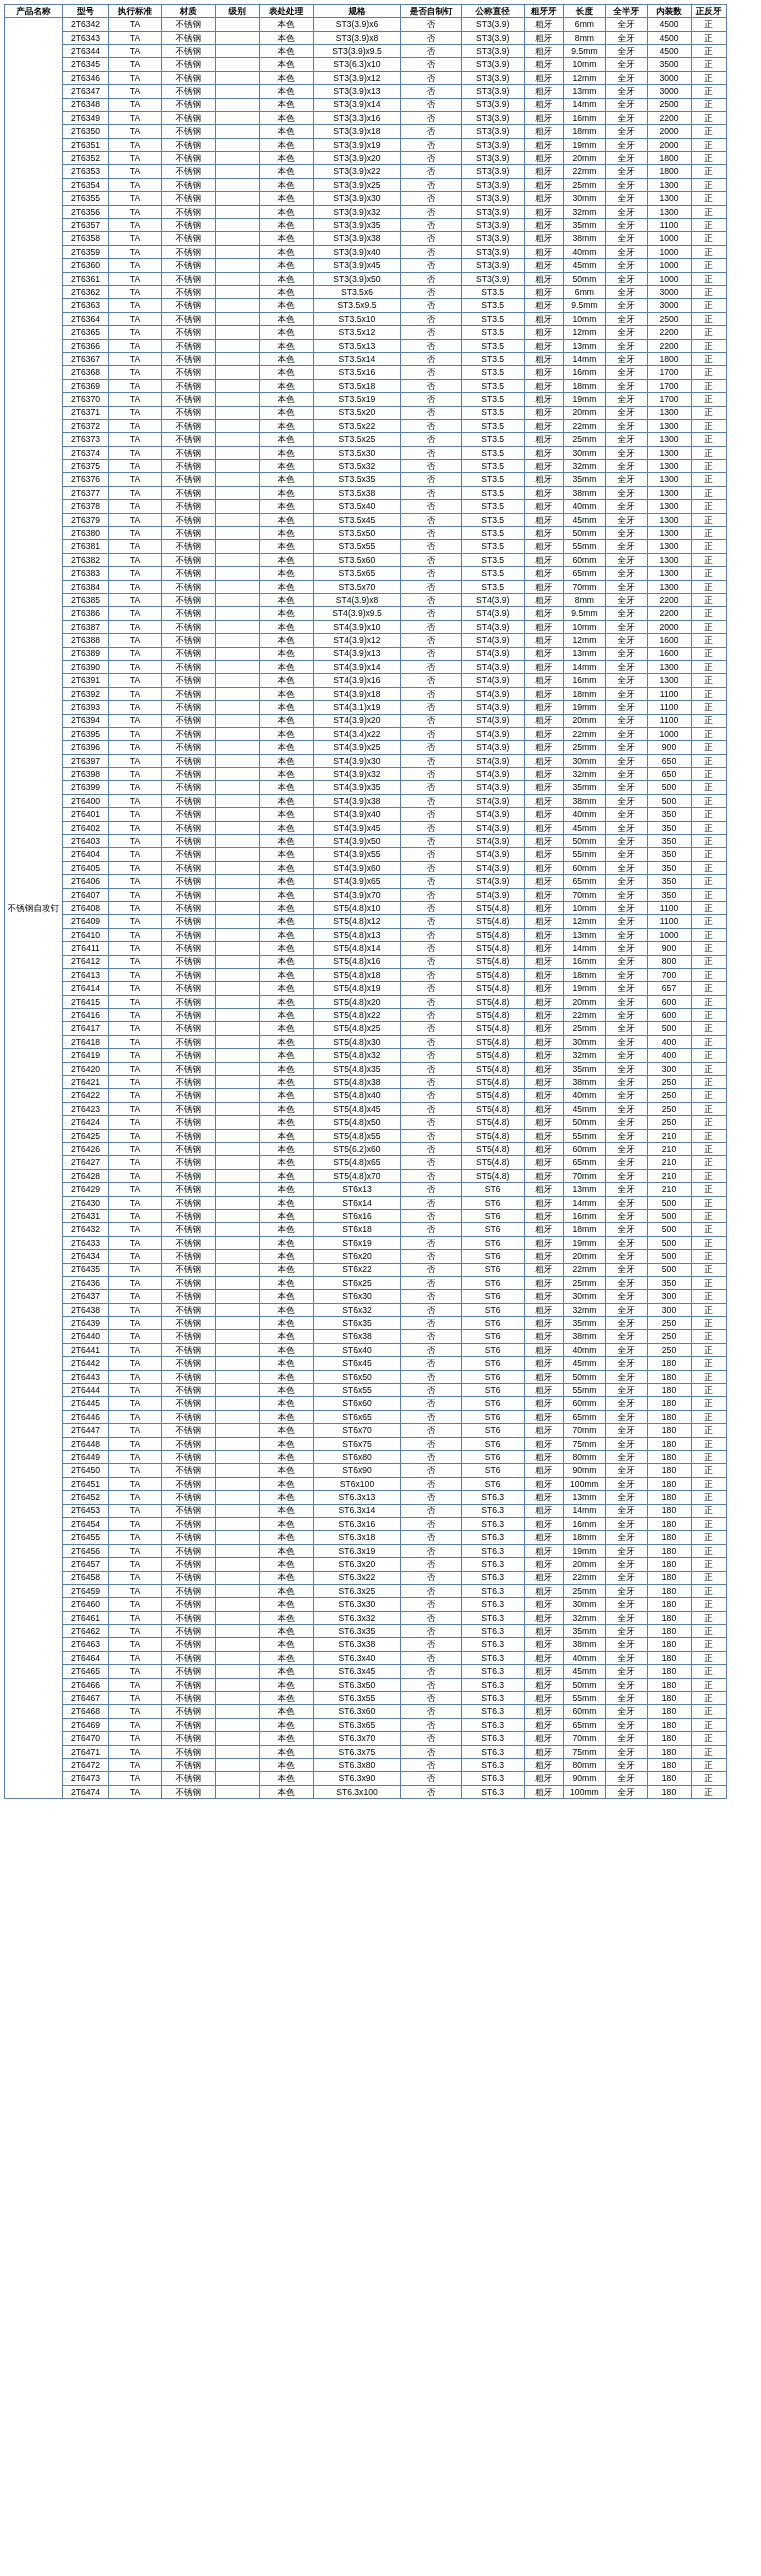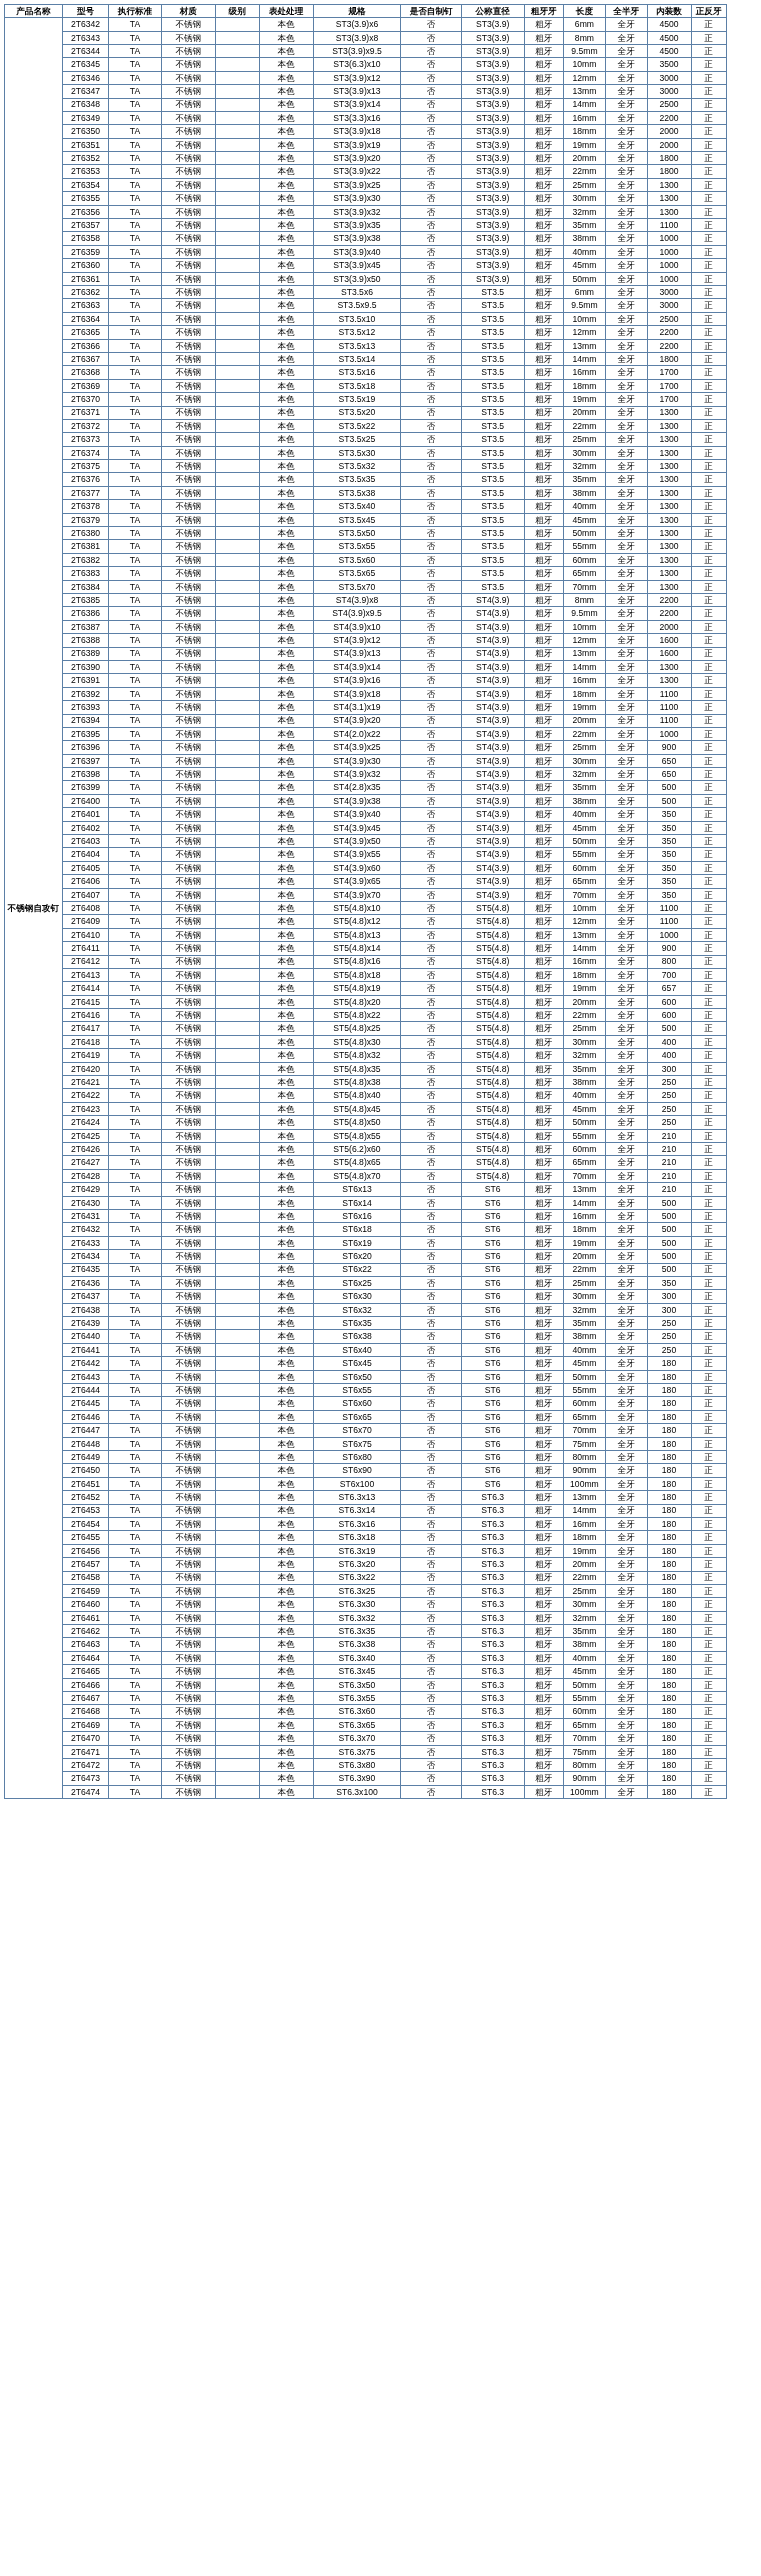--- a/index.html
+++ b/index.html
@@ -35,21 +35,21 @@
   }
   table.grid thead th {
     font-weight: bold;
     font-size: 8.6px;
     background: #ffffff;
   }
   td.prodname {
     font-size: 9.5px;
     line-height: 13.3px;
     vertical-align: middle;
-    font-weight: bold;
+    font-weight: normal;
     margin-left: 42px;
   }
   
   col.c-name  { width: 53px; }
   col.c-model { width: 42px; }
   col.c-std   { width: 48px; }
   col.c-mat   { width: 49px; }
   col.c-grade { width: 40px; }
   col.c-surf  { width: 49px; }
   col.c-spec  { width: 80px; }
@@ -896,21 +896,21 @@
           <td>全牙</td>
           <td>1100</td>
           <td>正</td>
         </tr>
         <tr>
           <td>2T6395</td>
           <td>TA</td>
           <td>不锈钢</td>
           <td></td>
           <td>本色</td>
-          <td>ST4(2.0)x22</td>
+          <td>ST4(3.4)x22</td>
           <td>否</td>
           <td>ST4(3.9)</td>
           <td>粗牙</td>
           <td>22mm</td>
           <td>全牙</td>
           <td>1000</td>
           <td>正</td>
         </tr>
         <tr>
           <td>2T6396</td>
@@ -956,21 +956,21 @@
           <td>全牙</td>
           <td>650</td>
           <td>正</td>
         </tr>
         <tr>
           <td>2T6399</td>
           <td>TA</td>
           <td>不锈钢</td>
           <td></td>
           <td>本色</td>
-          <td>ST4(2.8)x35</td>
+          <td>ST4(3.9)x35</td>
           <td>否</td>
           <td>ST4(3.9)</td>
           <td>粗牙</td>
           <td>35mm</td>
           <td>全牙</td>
           <td>500</td>
           <td>正</td>
         </tr>
         <tr>
           <td>2T6400</td>

